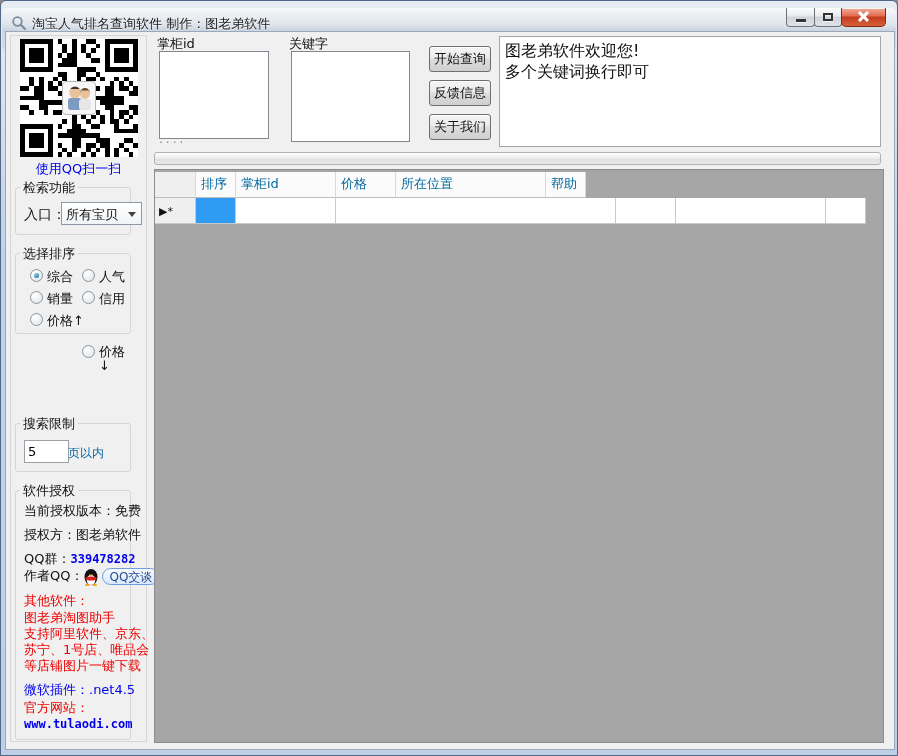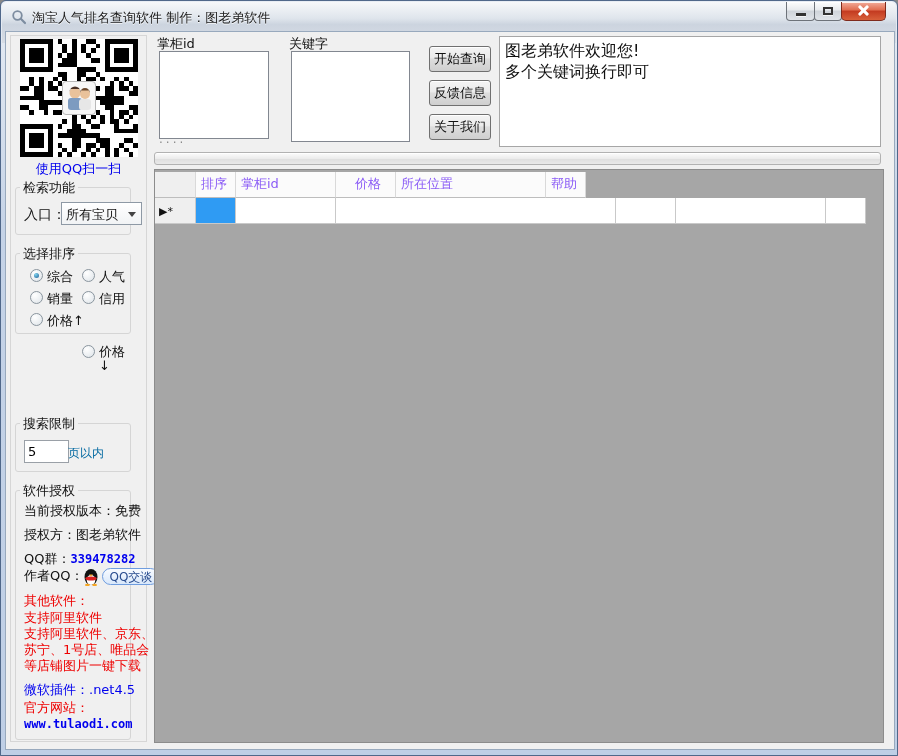--- a/index.html
+++ b/index.html
@@ -1,21 +1,21 @@
 <!DOCTYPE html>
 <html><head>
 <meta charset="utf-8">
 <style>
   * { margin:0; padding:0; box-sizing:border-box; }
   html,body { width:898px; height:756px; background:#888; font-family:"DejaVu Sans",sans-serif; }
   .window{ position:relative; width:898px; height:756px;
     background:linear-gradient(#e8edf4,#c5d3e7 30%,#bfcfe6); border:1px solid #50688a;
     border-radius:6px 6px 0 0; overflow:hidden; }
   
-  .titlebar{ position:absolute; left:1px; top:1px; right:1px; height:41px;
+  .titlebar{ position:absolute; left:1px; top:7px; right:1px; height:41px;
     background:linear-gradient(#f6f8fa,#dfe5ec 40%,#ccd4df 55%,#d7dde5); border-radius:5px 5px 0 0; }
   .app-icon{ position:absolute; left:9px; top:7px; width:16px; height:16px; }
   .title-text{ position:absolute; left:30px; top:7px; font-size:13px; color:#1c1c1c; text-shadow:0 1px 0 rgba(255,255,255,.8); white-space:nowrap; }
   .win-btn{ position:absolute; top:0; height:19px; border:1px solid #6e737a; border-top:none;
     background:linear-gradient(#fdfdfd,#e7eaed 45%,#cfd4da 50%,#e0e4e9); box-shadow:inset 0 1px 0 rgba(255,255,255,.85); cursor:default; }
   .win-btn.minimize{ left:784px; width:29px; border-radius:0 0 4px 4px; }
   .win-btn.maximize{ left:812px; width:28px; border-radius:0 0 4px 4px; }
   .win-btn.close{ left:839px; width:45px; border-radius:0 0 5px 5px;
     background:linear-gradient(#f2ad9b,#e06b4e 45%,#c33a20 50%,#d8603a); border-color:#7e2a1c; }
   .glyph-min{ width:10px; height:3px; background:#333; margin:11px auto 0; box-shadow:0 1px 0 rgba(255,255,255,.7); }
@@ -67,28 +67,28 @@
     box-shadow:inset 0 1px 0 #fff; font-family:"DejaVu Sans",sans-serif; }
   .welcome{ position:absolute; left:493px; top:4px; width:382px; height:111px; background:#fff; border:1px solid #a6a6a6; padding:3px 5px; }
   .welcome div{ font-size:16px; line-height:21px; color:#111; white-space:nowrap; }
   .grip-dots{ position:absolute; left:153px; top:104px; font-size:12px; color:#8a8a8a; letter-spacing:3px; }
   .progress{ position:absolute; left:148px; top:120px; width:727px; height:13px; border:1px solid #b2b2b2; border-radius:3px;
     background:linear-gradient(#fcfcfc,#ececec 50%,#dedede 51%,#e9e9e9); box-shadow:inset 0 1px 0 #fff; }
   
   .grid{ position:absolute; left:148px; top:137px; width:730px; height:574px; background:#a6a6a6; border:1px solid #8c8c8c; }
   .grid-header{ position:absolute; left:0; top:2px; height:26px; width:100%; display:flex; }
   .hcell{ height:26px; background:#fbfbfb; border-right:1px solid #d9d9d9; border-bottom:1px solid #bdbdbd;
-    font-size:13px; color:#8b5cf6; padding:3px 0 0 5px; white-space:nowrap; overflow:hidden; }
+    font-size:13px; color:#0369a1; padding:3px 0 0 5px; white-space:nowrap; overflow:hidden; }
   .hcell.corner{ background:#efefef; }
   .grid-row{ position:absolute; left:0; top:28px; height:26px; width:100%; display:flex; }
   .cell{ height:26px; background:#fff; border-right:1px solid #c9c9c9; border-bottom:1px solid #c9c9c9; }
   .cell.rowhead{ background:#efefef; font-size:11px; color:#111; padding:7px 0 0 4px; }
   .cell.selected{ background:#2f9bf3; }
   .w-rowhead{ width:41px; } .w-rank{ width:40px; } .w-shopid{ width:100px; } .w-title{ width:280px; }
-  .w-price{ width:60px;text-align:center; } .w-location{ width:150px; } .w-help{ width:40px; } .w-fill{ flex:1; background:#a6a6a6; border:none; }
+  .w-price{ width:60px; } .w-location{ width:150px; } .w-help{ width:40px; } .w-fill{ flex:1; background:#a6a6a6; border:none; }
 </style>
 </head>
 <body>
 
 <div class="window">
 
   <div class="titlebar">
     <svg class="app-icon" viewBox="0 0 16 16">
       <circle cx="6.5" cy="6.5" r="4.3" fill="none" stroke="#7d8da0" stroke-width="1.8"></circle>
       <line x1="9.8" y1="9.8" x2="14" y2="14" stroke="#7d8da0" stroke-width="2.2" stroke-linecap="round"></line>
@@ -370,21 +370,21 @@
           <span>作者QQ：</span><svg class="penguin" viewBox="0 0 16 18">
               <ellipse cx="8" cy="9" rx="6.5" ry="8" fill="#111"></ellipse>
               <ellipse cx="8" cy="12" rx="4.3" ry="5" fill="#fff"></ellipse>
               <ellipse cx="8" cy="10.5" rx="5.8" ry="2" fill="#d22"></ellipse>
               <polygon points="6,6.5 10,6.5 8,8.5" fill="#f6a623"></polygon>
               <ellipse cx="4.4" cy="17" rx="2.4" ry="1.2" fill="#f6a623"></ellipse>
               <ellipse cx="11.6" cy="17" rx="2.4" ry="1.2" fill="#f6a623"></ellipse>
             </svg><span class="qq-badge">QQ交谈</span>
         </span>
         <span class="lic-line red" style="top:101px;">其他软件：</span>
-        <span class="lic-line red" style="top:118px;">支持阿里软件</span>
+        <span class="lic-line red" style="top:118px;">图老弟淘图助手</span>
         <span class="lic-line red" style="top:134px;">支持阿里软件、京东、</span>
         <span class="lic-line red" style="top:150px;">苏宁、1号店、唯品会</span>
         <span class="lic-line red" style="top:166px;">等店铺图片一键下载</span>
         <span class="lic-line blue-link" style="top:190px;">微软插件：.net4.5</span>
         <span class="lic-line red" style="top:208px;">官方网站：</span>
         <span class="lic-line blue-link mono" style="top:226px;">www.tulaodi.com</span>
       </div>
     </div>
 
     <span class="fld-label" style="left:151px; top:3px;">掌柜id</span>

